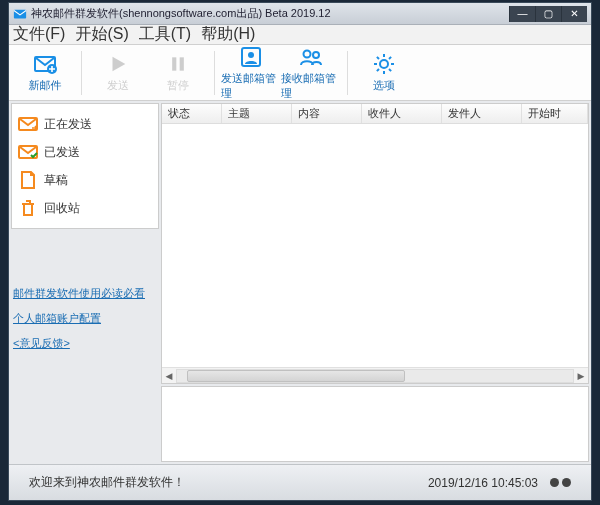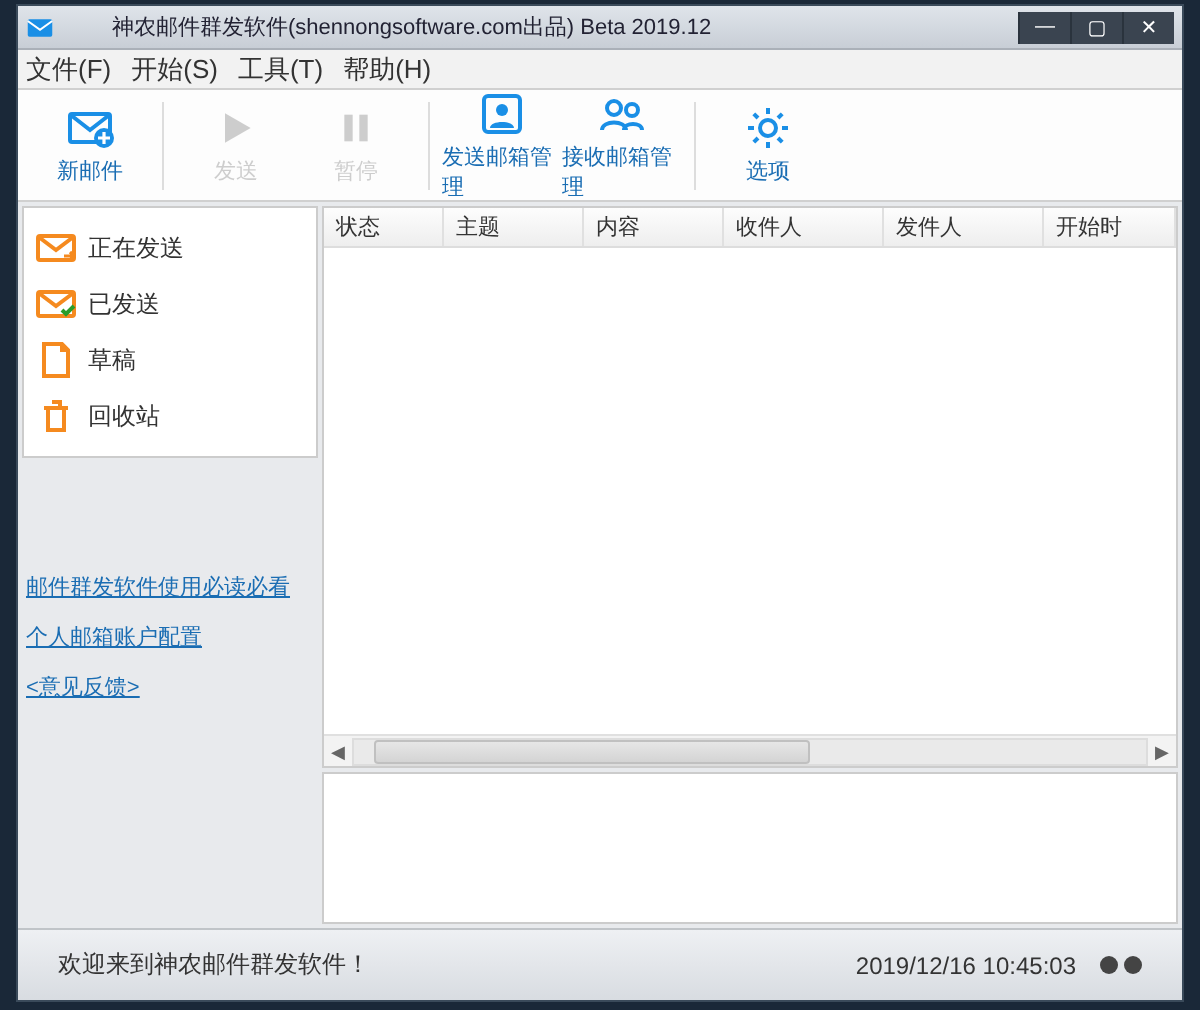--- a/index.html
+++ b/index.html
@@ -1,24 +1,24 @@
 <!DOCTYPE html>
 <html><head>
 <meta charset="utf-8">
 <style>
   * { box-sizing: border-box; margin: 0; padding: 0; font-family: "Microsoft YaHei", Arial, sans-serif; font-size: 12px; }
   body { background: #1a2838; width: 600px; height: 505px; overflow: hidden; }
   .window { position: absolute; left: 8px; top: 2px; width: 584px; height: 499px; background: #e8eaed; border: 1px solid #3a4a5a; display: flex; flex-direction: column; }
-  .titlebar { height: 22px; background: linear-gradient(#dfe4ea,#c8ced6); display: flex; align-items: center; padding: 0 4px; border-bottom: 1px solid #aab0b8; gap: 25px; }
+  .titlebar { height: 22px; background: linear-gradient(#dfe4ea,#c8ced6); display: flex; align-items: center; padding: 0 4px; border-bottom: 1px solid #aab0b8; }
   .title-icon { width: 14px; height: 14px; margin-right: 4px; }
   .title-text { flex: 1; color: #223; font-size: 11px; white-space: nowrap; overflow: hidden; }
   .win-btns { display: flex; gap: 0; }
   .win-btn { width: 26px; height: 16px; background: #3a4450; color: #fff; display: flex; align-items: center; justify-content: center; font-size: 10px; border-left: 1px solid #2a333d; cursor: default; }
   .menubar { height: 20px; background: #f2f2f2; display: flex; align-items: center; padding: 0 4px; border-bottom: 1px solid #d0d0d0; gap: 10px; }
-  .menu-item { color: #333; font-size: 13px; }
+  .menu-item { color: #333; font-size: 16px; }
   .toolbar { height: 56px; background: #fdfdfd; border-bottom: 1px solid #d0d0d0; display: flex; align-items: center; padding: 0 6px; }
   .tool-btn { display: flex; flex-direction: column; align-items: center; justify-content: center; width: 60px; height: 52px; gap: 2px; }
   .tool-btn.disabled { opacity: 0.4; }
   .tool-icon { width: 24px; height: 24px; display:flex; align-items:center; justify-content:center; }
   .tool-label { font-size: 11px; color: #1a6db3; }
   .tool-btn.disabled .tool-label { color:#888; }
   .tool-sep { width: 1px; height: 44px; background: #ddd; margin: 0 6px; }
   .body-area { flex: 1; display: flex; padding: 2px; gap: 2px; min-height:0; }
   .sidebar { width: 148px; display: flex; flex-direction: column; gap: 5px; }
   .folder-box { background: #fff; border: 1px solid #ccc; padding: 6px 4px; }

